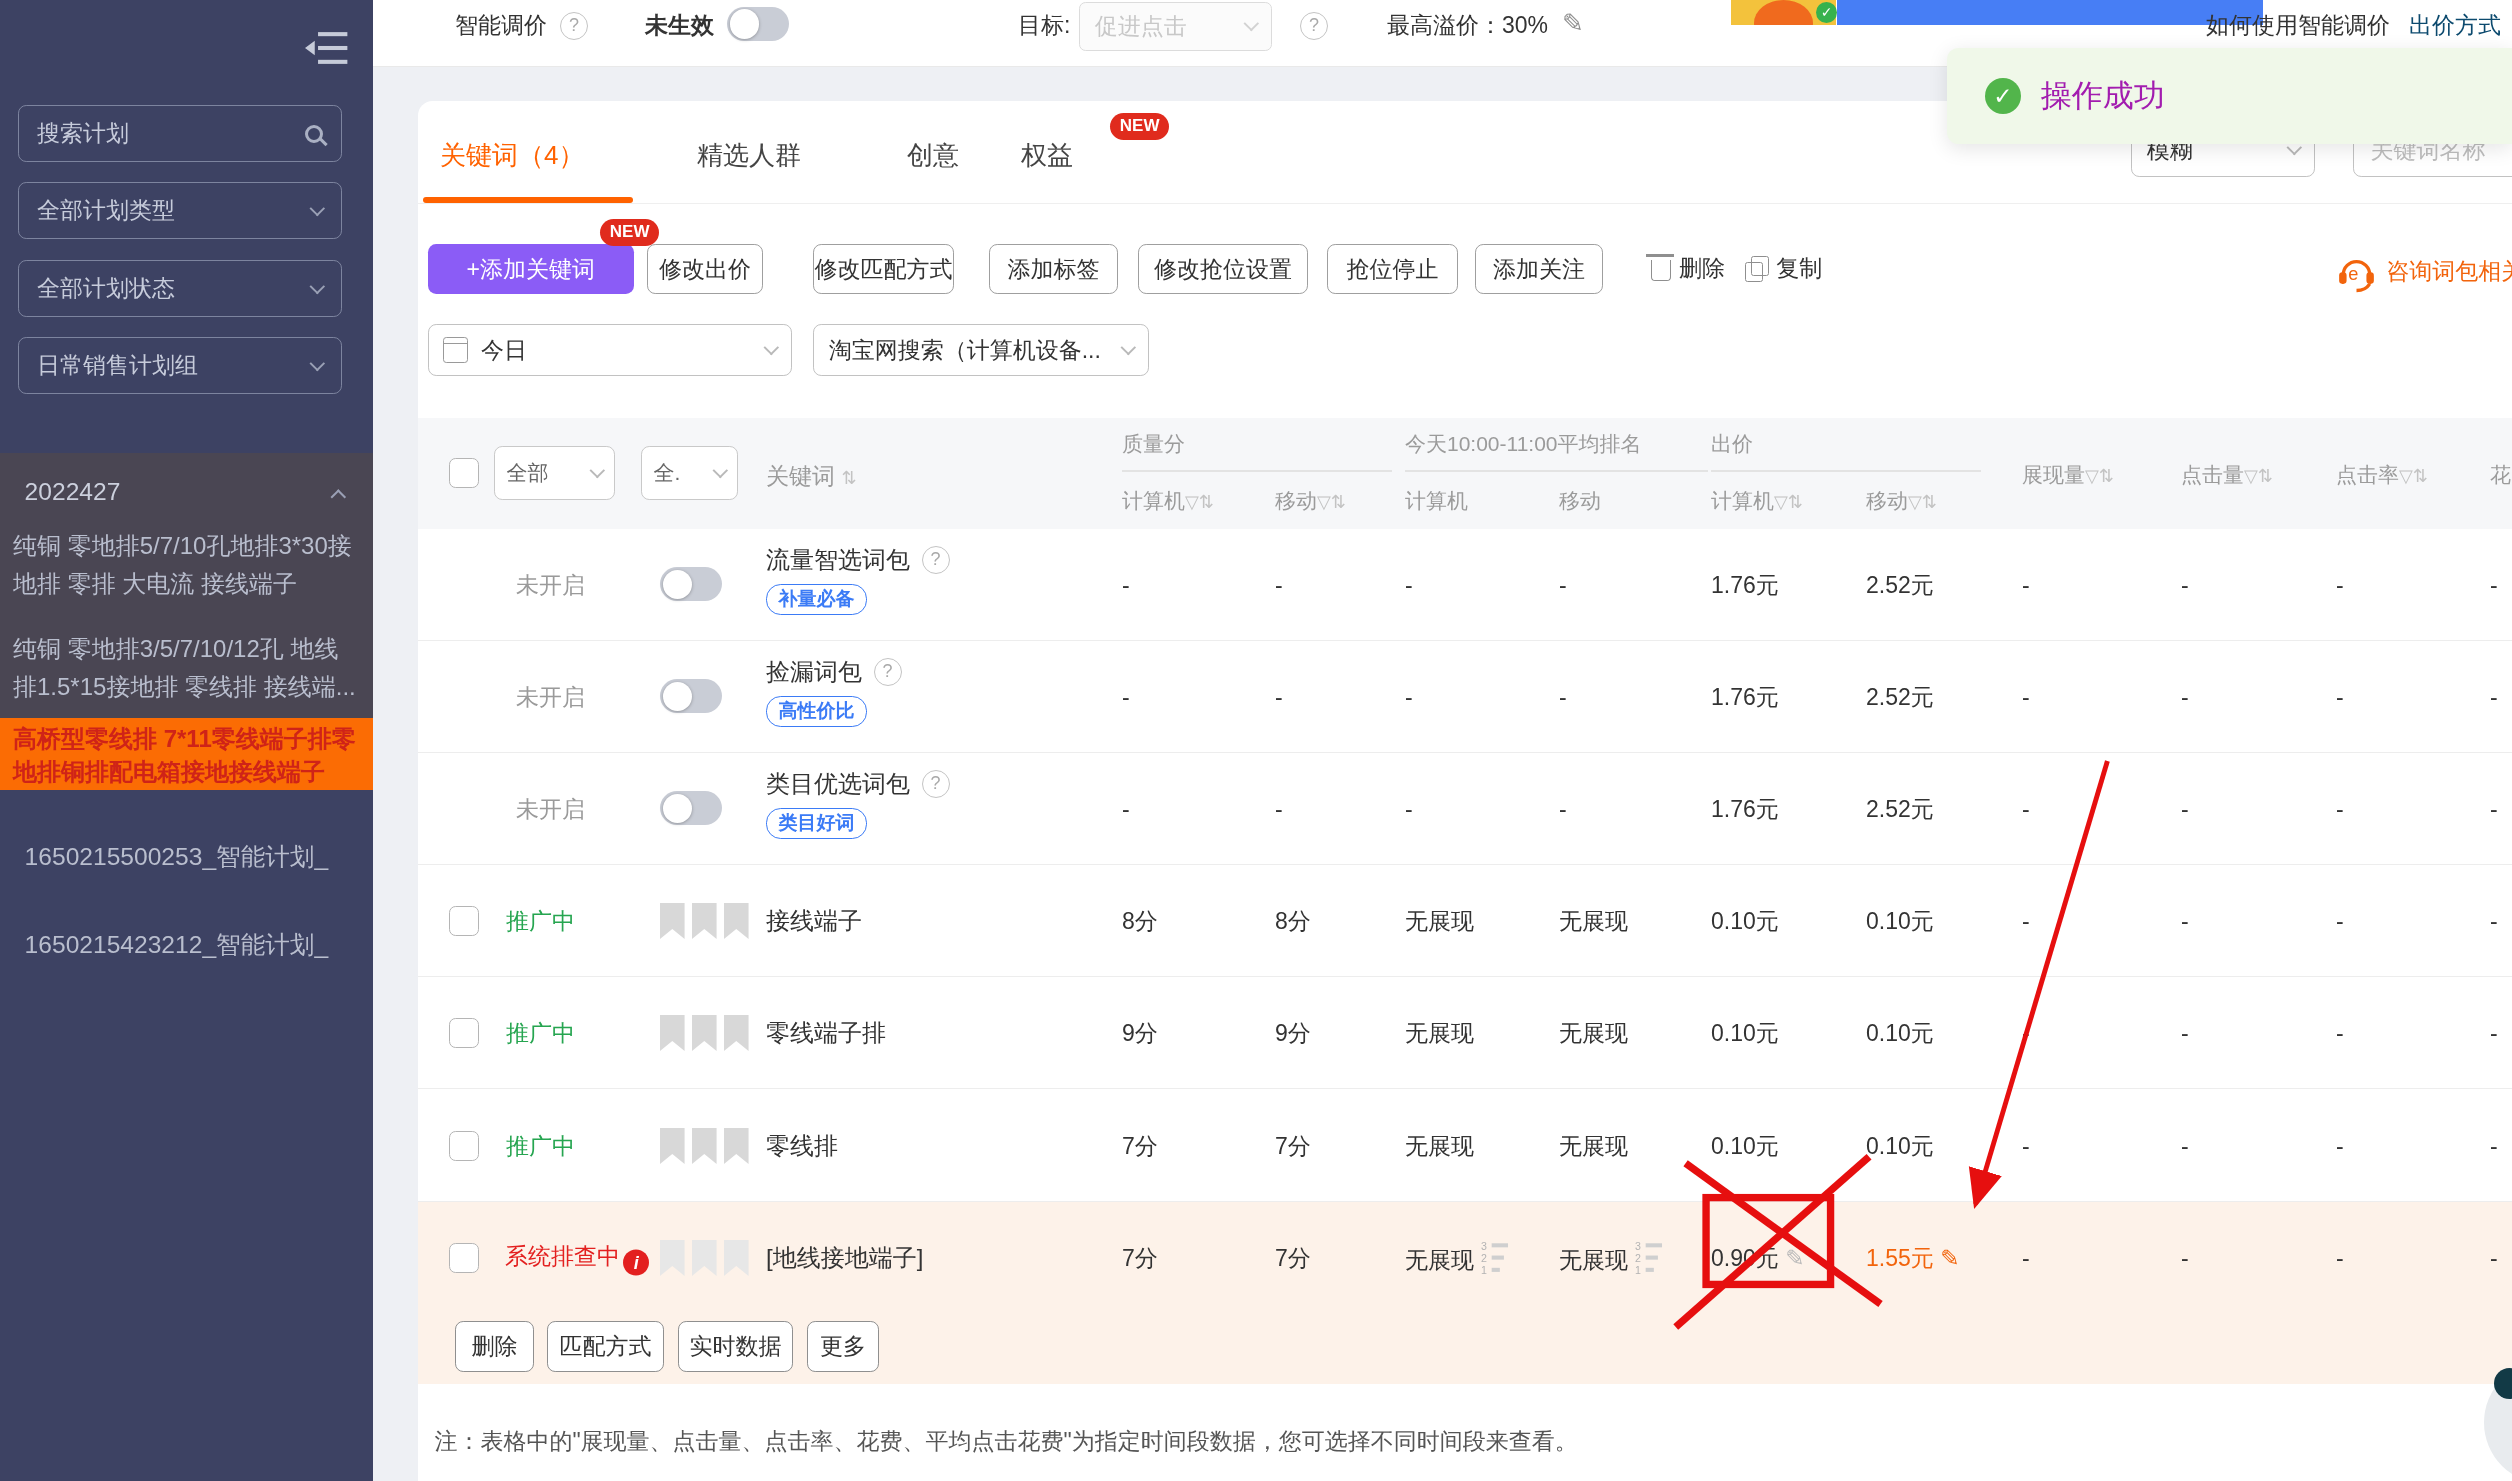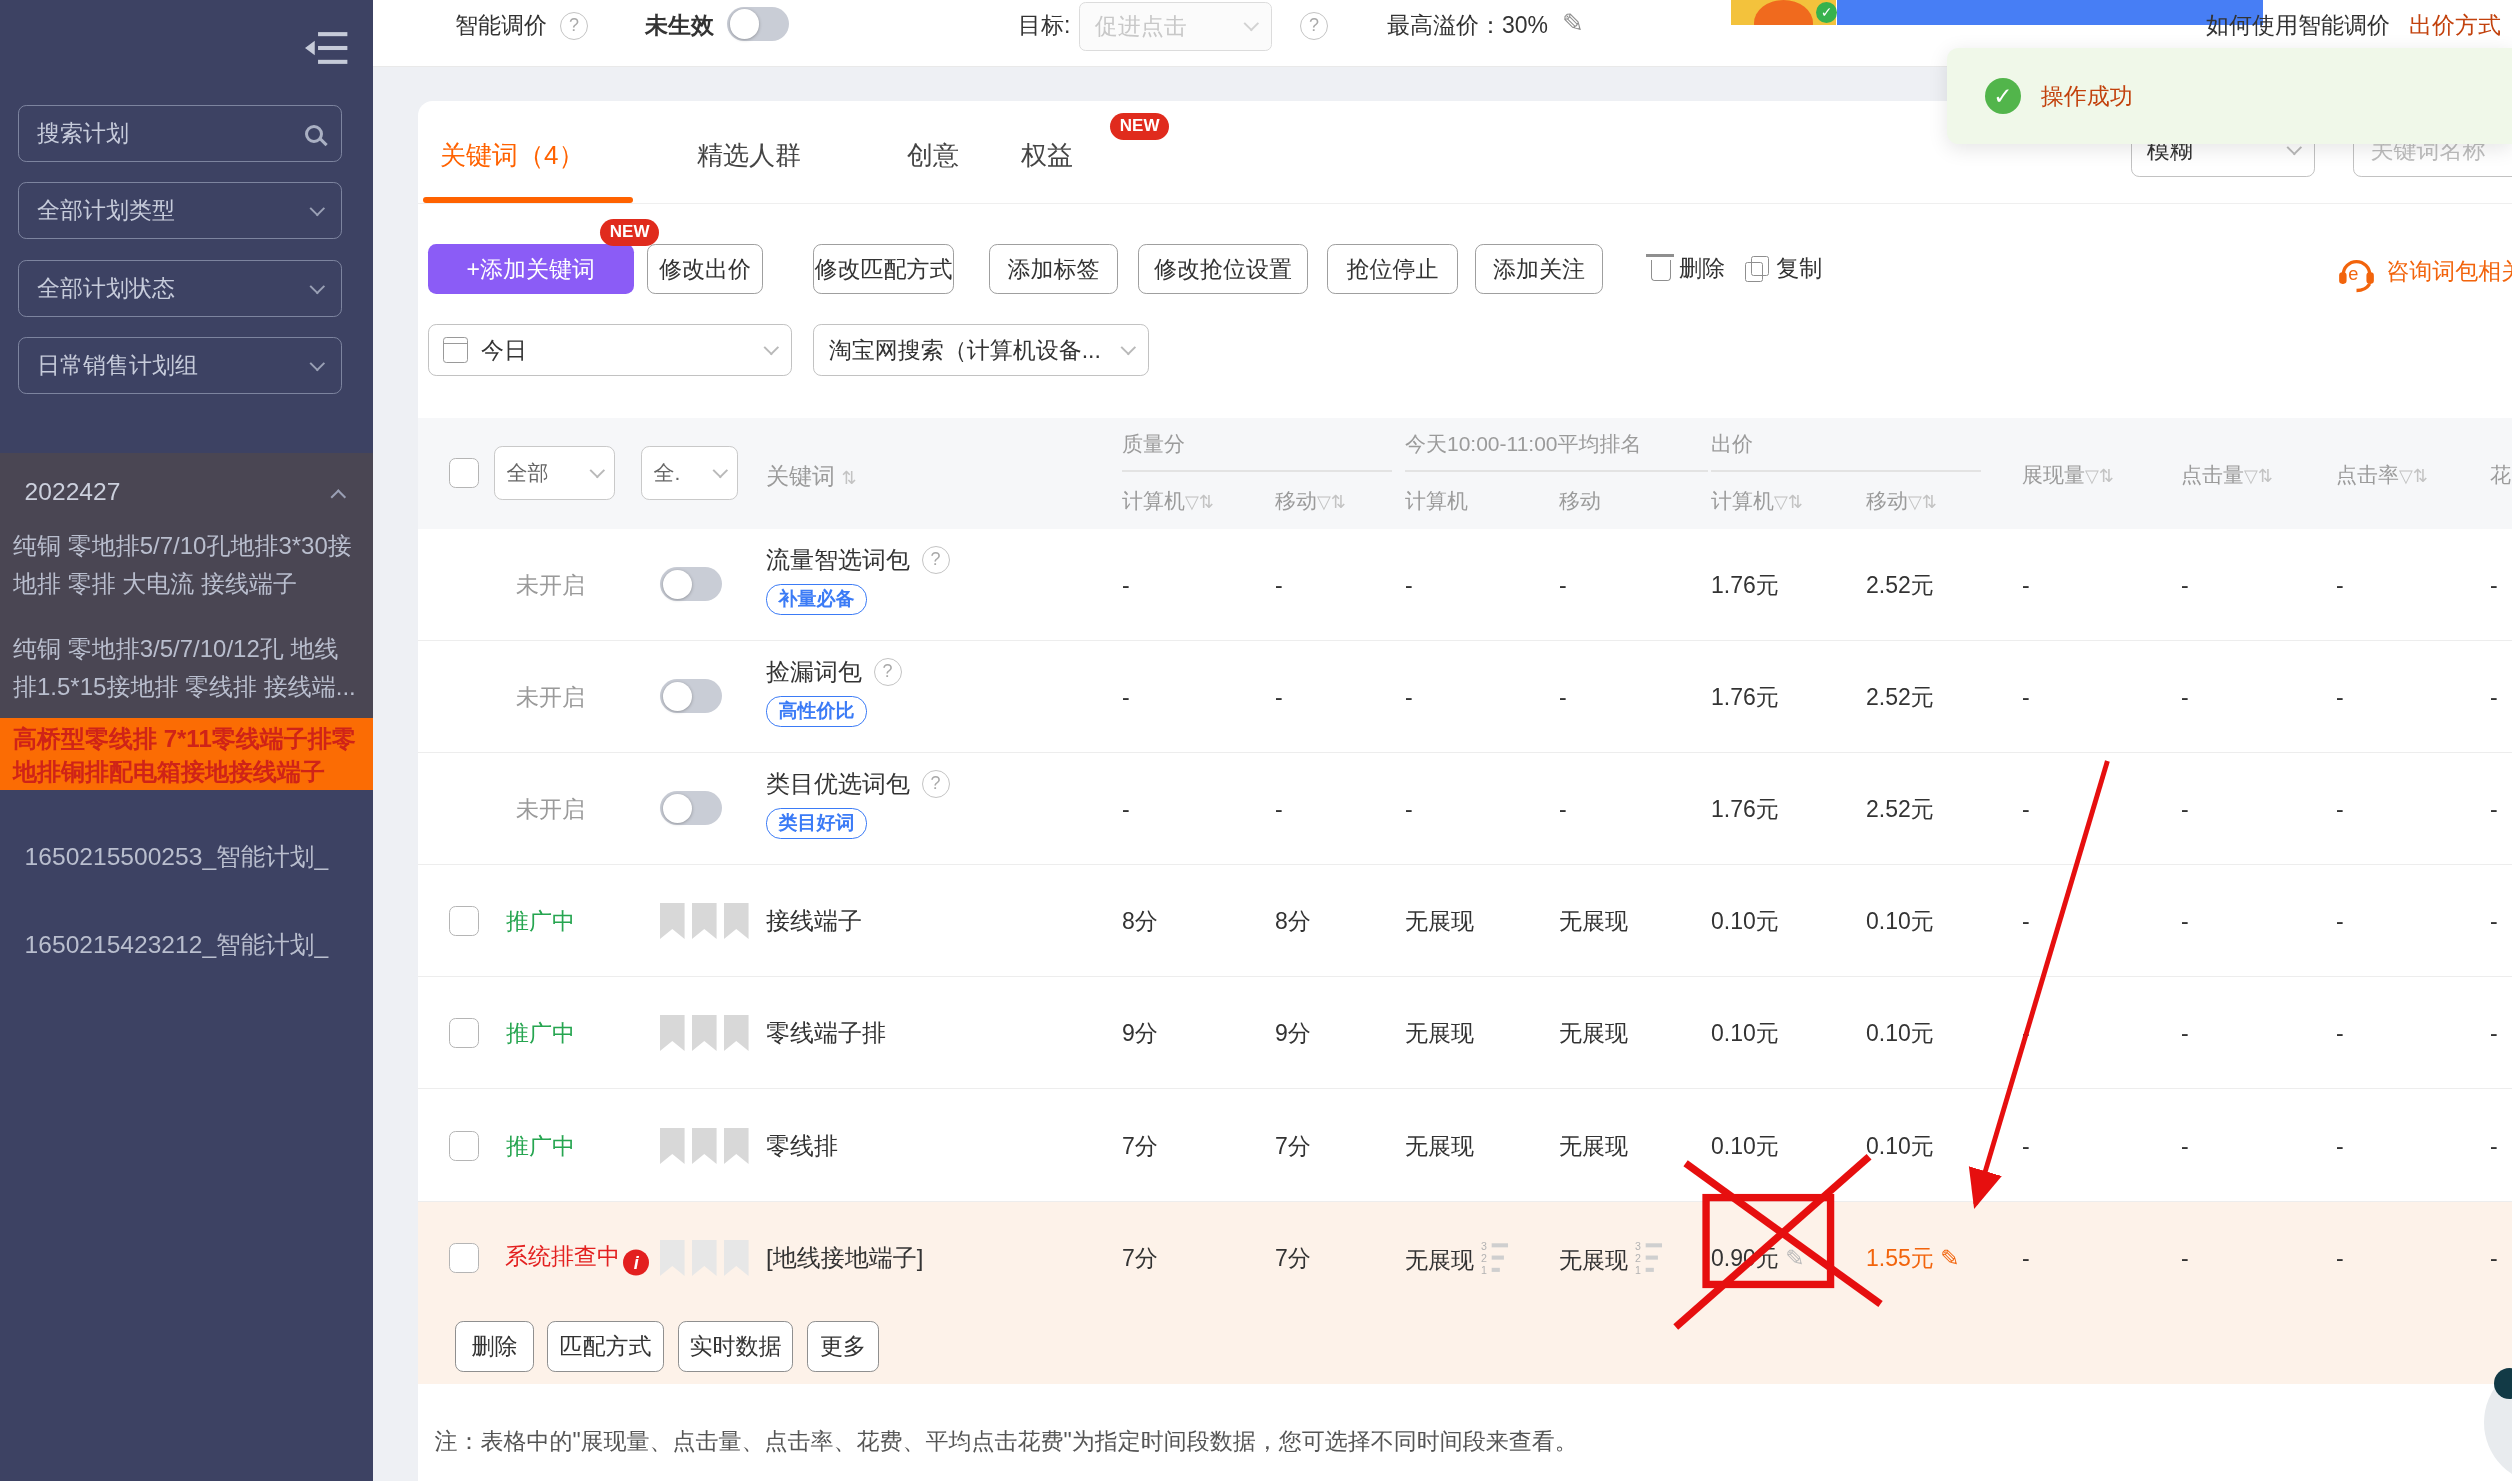--- a/index.html
+++ b/index.html
@@ -33,30 +33,30 @@
   .toggle .knob{position:absolute;left:2.5px;top:2.5px;width:29.5px;height:29.5px;border-radius:50%;background:#fff;box-shadow:0 0.8px 3.3px rgba(0,0,0,.3)}
   .dis-select{position:absolute;left:706px;top:1.6px;width:193px;height:49px;border:1.6px solid #dcdcdc;border-radius:6.6px;background:#fbfbfb;
               display:flex;align-items:center;padding:0 14.7px;font-size:23px;color:#c8c8c8}
   .dis-select .spacer{flex:1}
   .pen{font-size:26px;color:#8f8f8f}
   .promo-avatar{position:absolute;left:1358px;top:0;width:105px;height:24.6px;background:#f3c23c;overflow:hidden}
   .promo-avatar::after{content:"";position:absolute;left:23px;top:0px;width:59px;height:46px;background:#f06a1e;border-radius:50%}
   .promo-check{position:absolute;left:1443px;top:1.6px;width:21px;height:21px;border-radius:50%;background:#37b24d;color:#fff;
                font-size:14px;line-height:21px;text-align:center;z-index:2}
   .promo-bar{position:absolute;left:1464px;top:0;width:426px;height:24.6px;background:#477ef5}
-  .link-orange{color:#c2410c}
+  .link-orange{color:#0c4a6e}
 
   .pagebg{position:absolute;left:373px;top:67px;width:2140px;height:1415px;background:#eef0f4}
 
   
   .toast{position:absolute;left:1947px;top:48px;width:565px;height:96px;background:#f0f8e9;border-radius:11.5px 0 0 11.5px;
          box-shadow:0 4.9px 19.7px rgba(0,0,0,.10);display:flex;align-items:center;z-index:60}
   .toast .tick{width:36px;height:36px;border-radius:50%;background:#52b54b;color:#fff;font-size:23px;line-height:36px;
                text-align:center;margin:0 19.7px 0 38px;flex:0 0 auto}
-  .toast .msg{font-size:23px;color:#c2410c}
+  .toast .msg{font-size:31px;color:#a21caf}
 
   
   .card{position:absolute;left:418px;top:101px;width:2094px;height:1381px;background:#fff;border-radius:14.7px 0 0 0;z-index:1}
   .tab{position:absolute;top:37px;font-size:26px;color:#444;white-space:nowrap;cursor:pointer}
   .tab.active{color:#ff6200}
   .tab-underline{position:absolute;left:4.9px;top:96px;width:210px;height:5.7px;background:#ff6200;border-radius:3.3px}
   .tabline{position:absolute;left:0;top:102px;width:2094px;height:0.8px;background:#efefef}
   .newbadge{position:absolute;background:#e02b1d;color:#fff;font-size:17px;font-weight:700;border-radius:14px;padding:3.3px 9.8px;line-height:20.5px;z-index:3}
 
   .btn-orange{position:absolute;top:143px;height:50px;background:#8b5cf6;color:#fff;font-size:23px;border:none;border-radius:8.2px;

